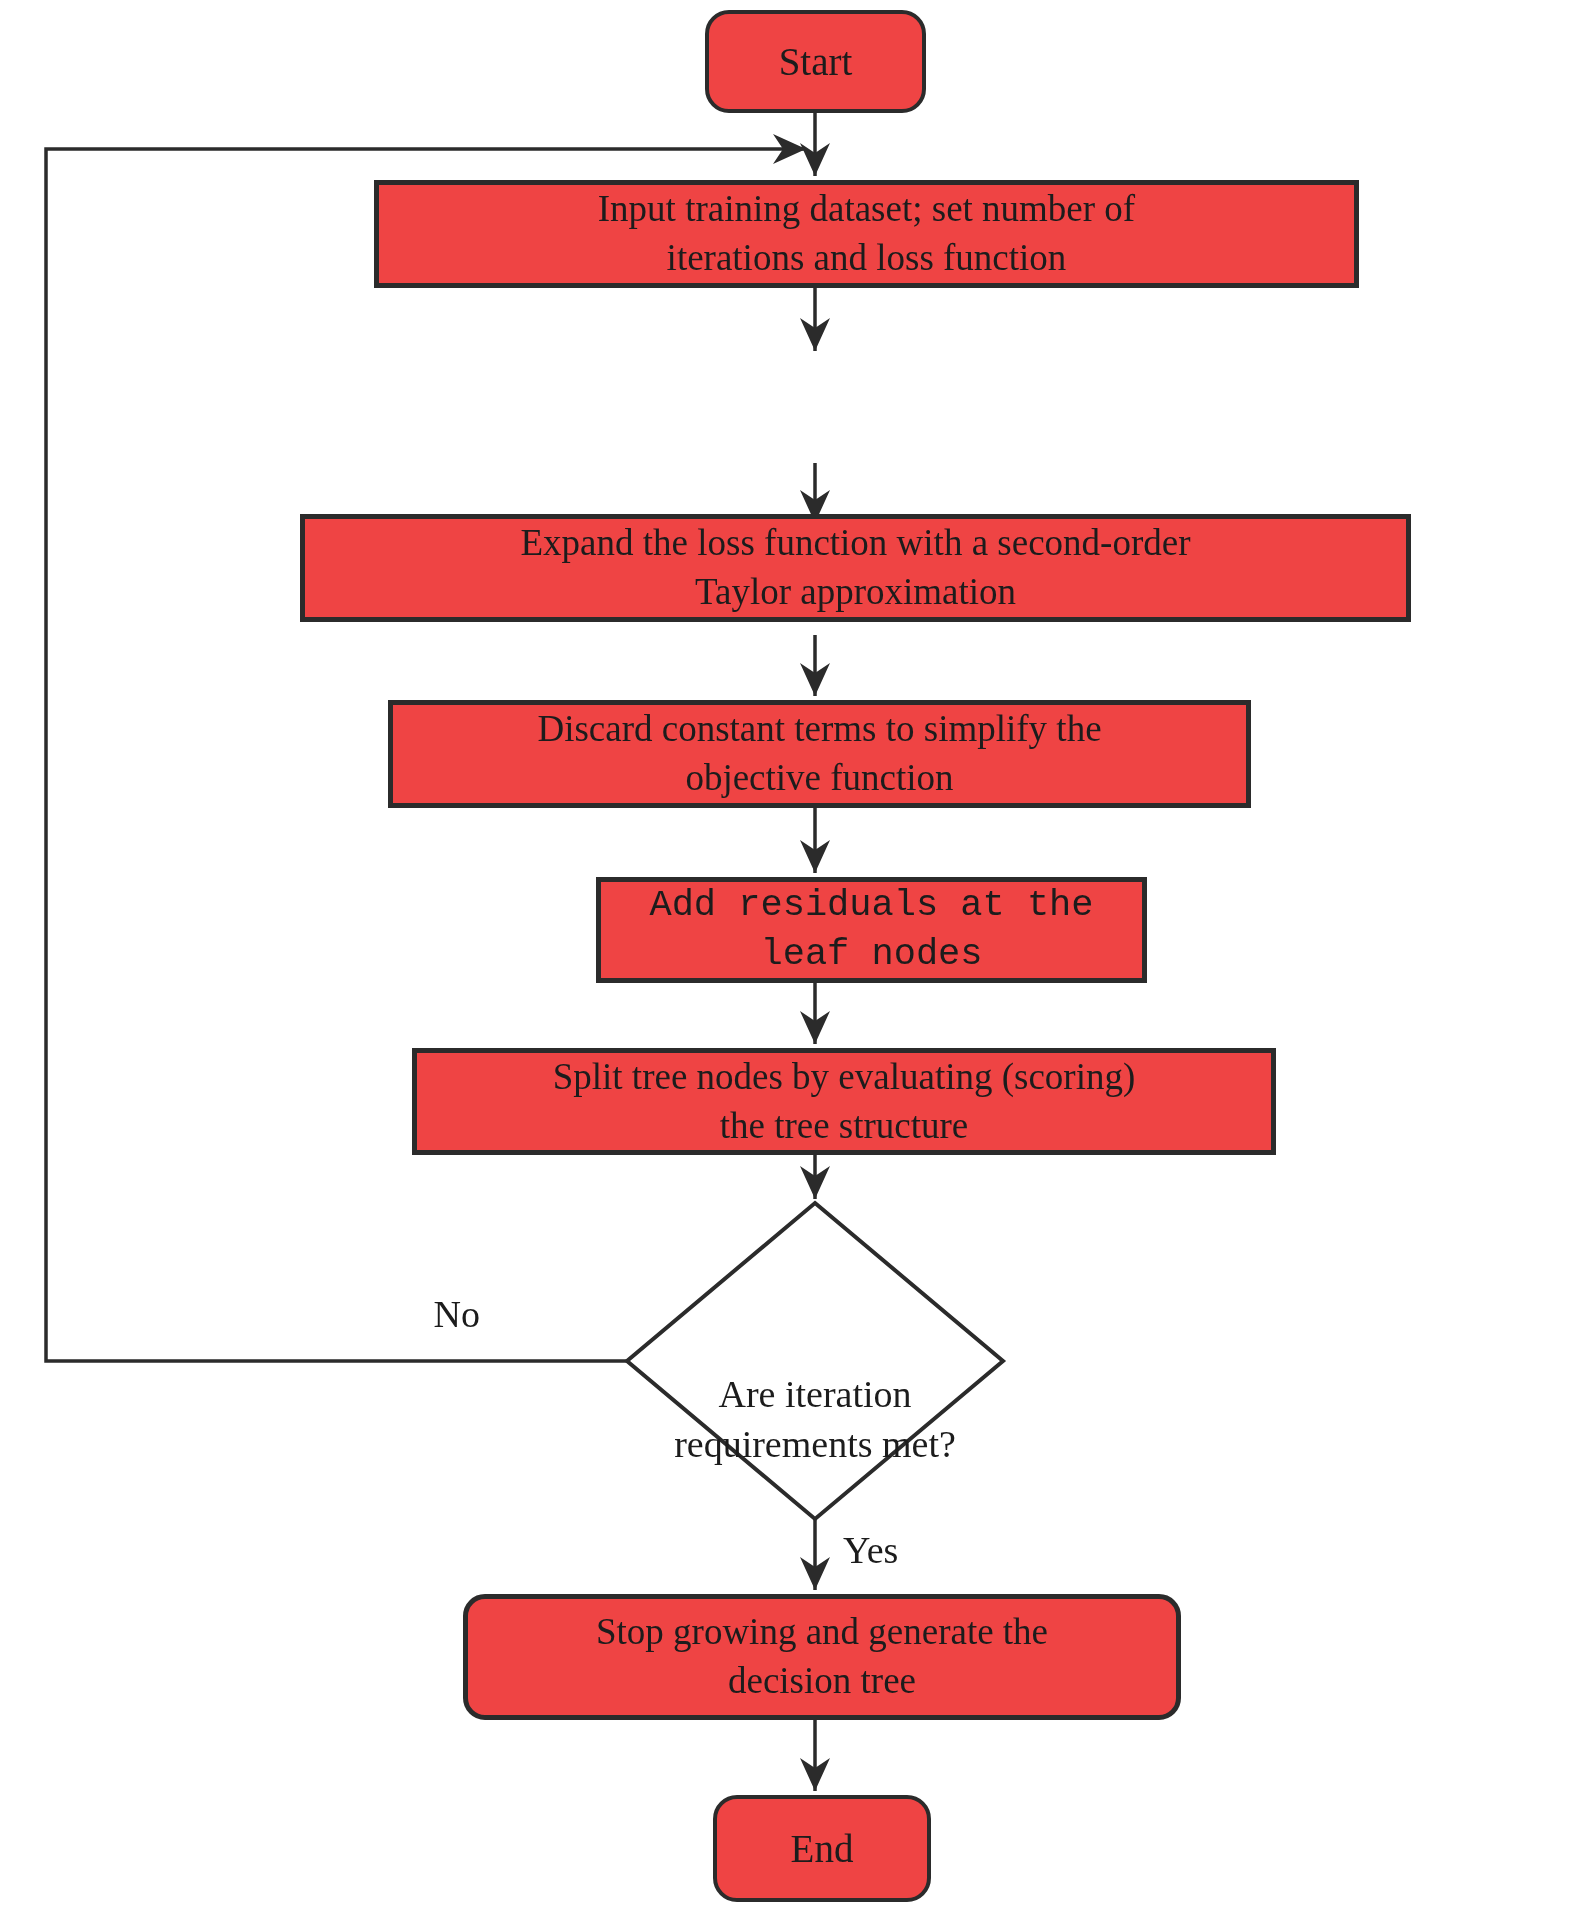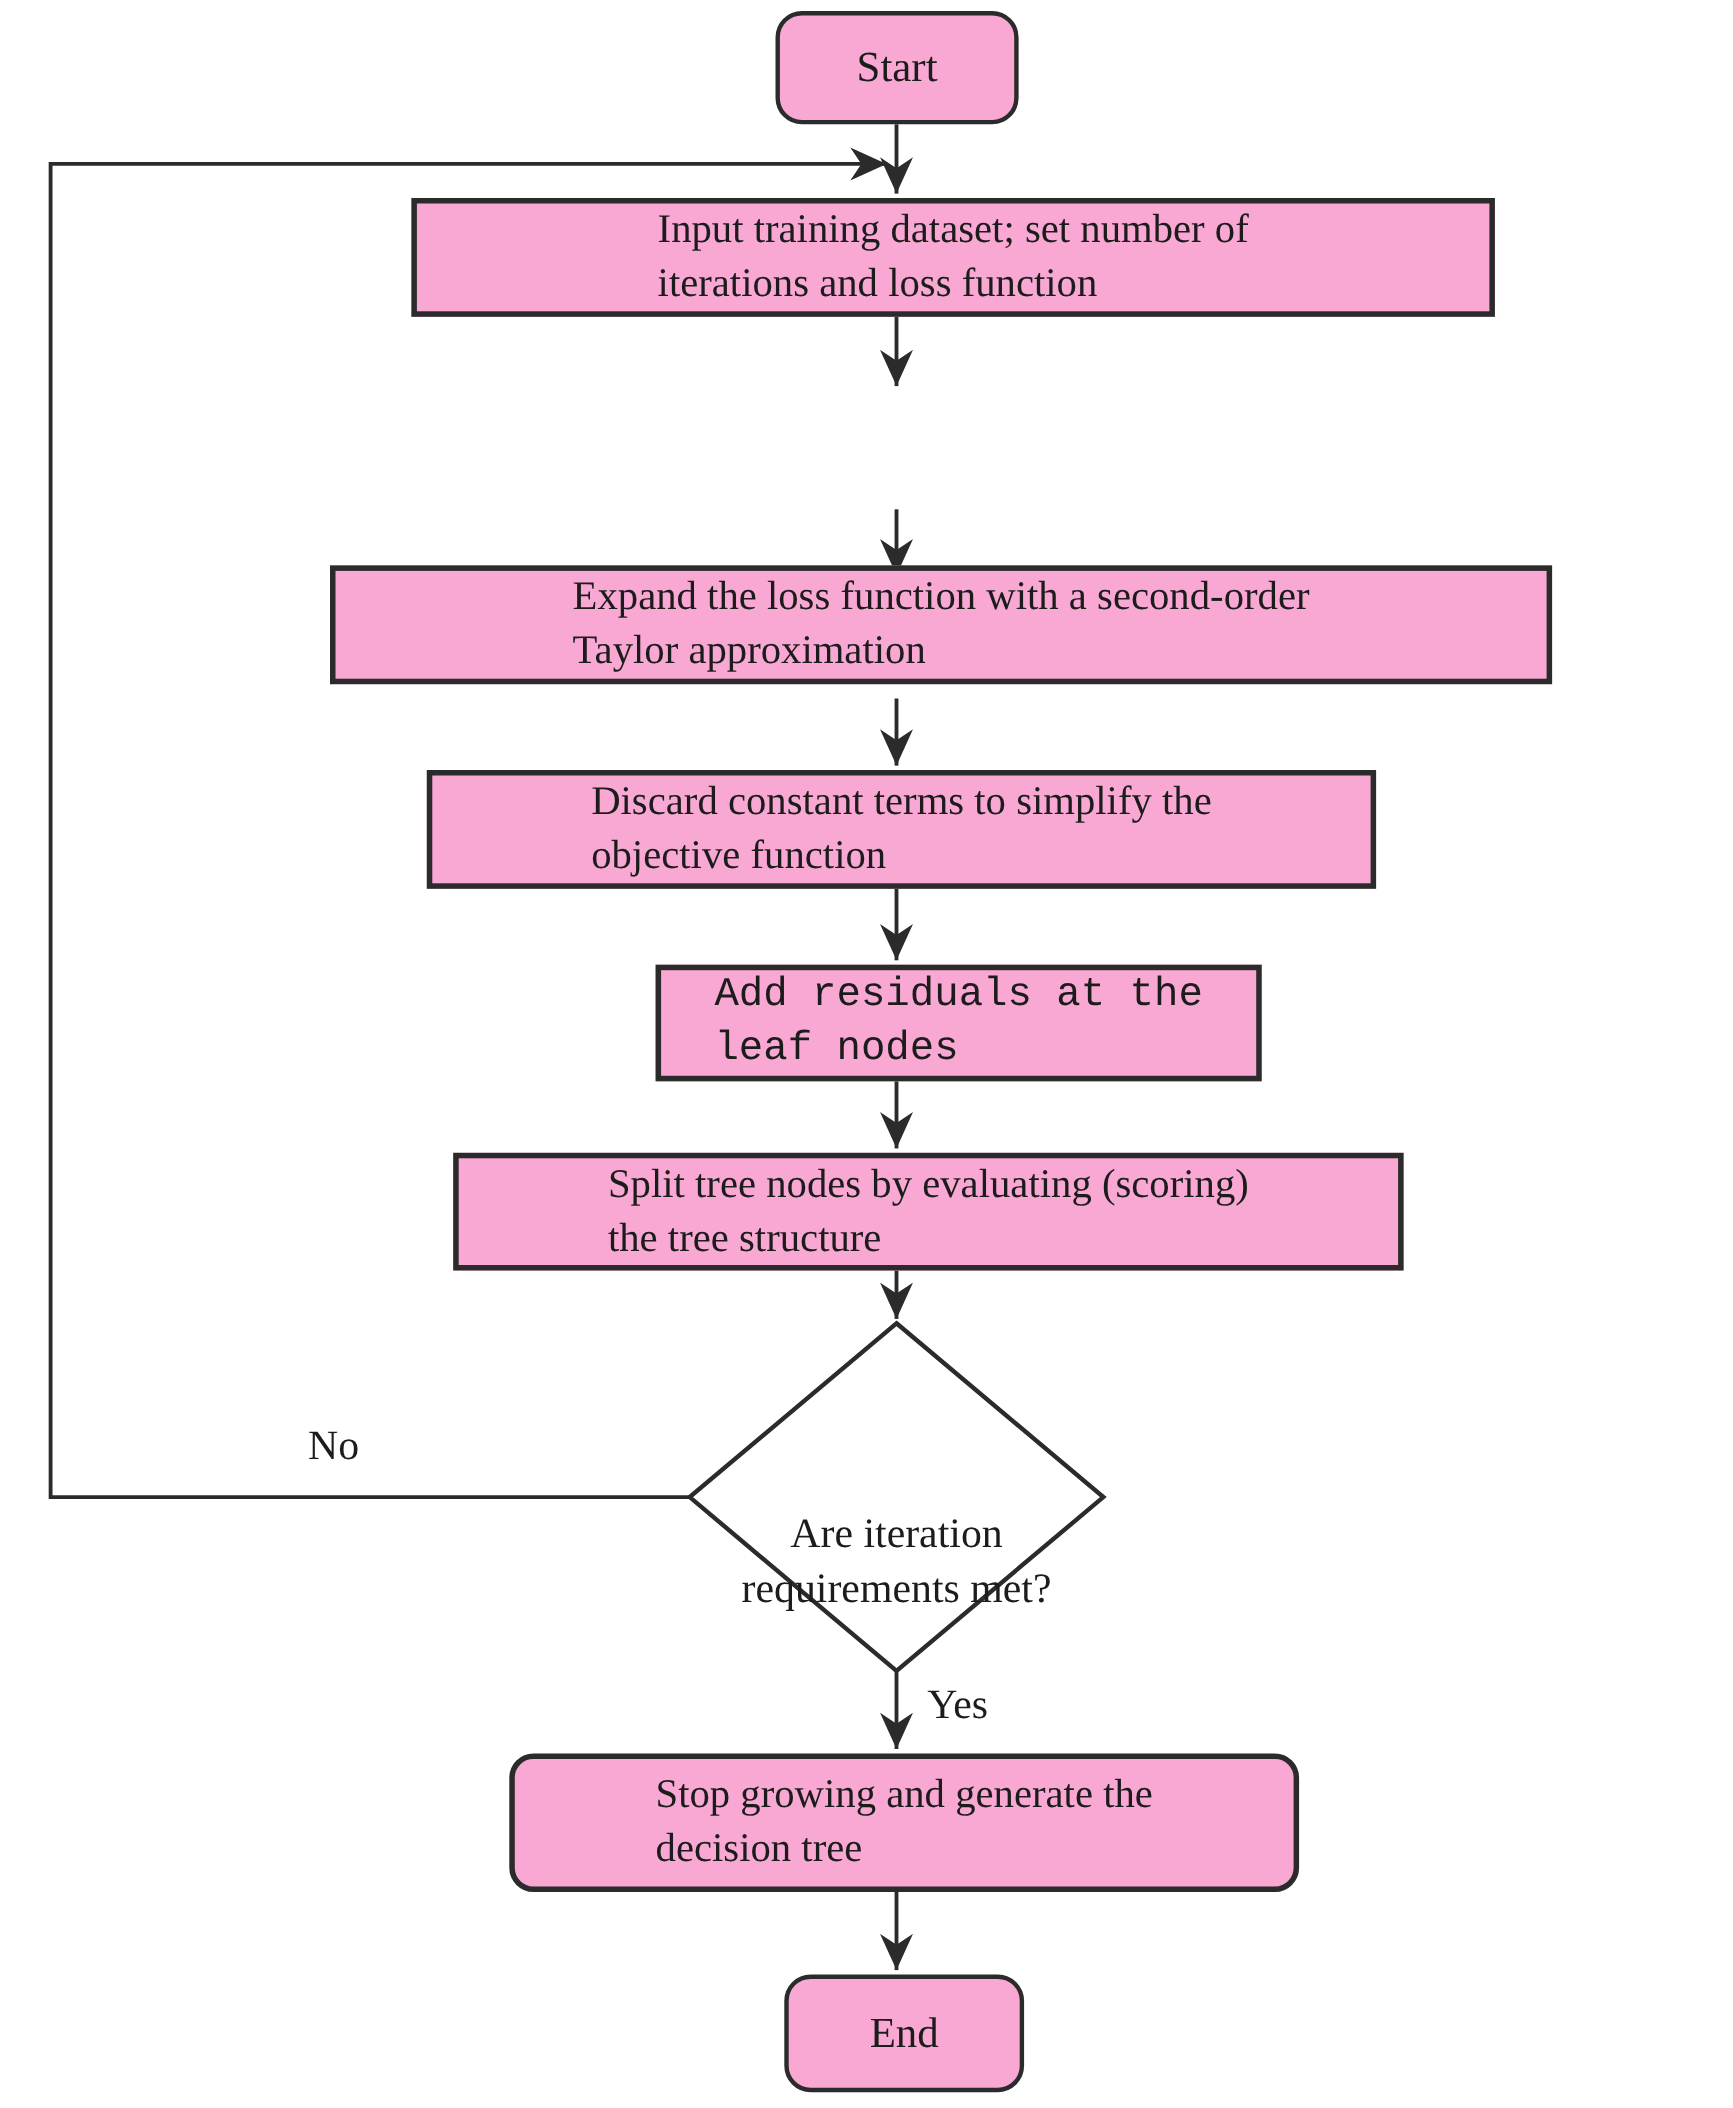--- a/index.html
+++ b/index.html
@@ -8,40 +8,40 @@
     width:1575px;height:1916px;
     background:#ffffff;
     font-family:"Liberation Serif","DejaVu Serif",serif;
     color:#1c1c1c;
   }
   #connectors{position:absolute;left:0;top:0;width:1575px;height:1916px;}
   .node{
     position:absolute;
     box-sizing:border-box;
     display:flex;align-items:center;justify-content:center;
-    text-align:left;
-    background:#f9a8d4;
+    text-align:center;
+    background:#ef4444;
     white-space:pre-line;
     font-size:37px;line-height:1.32;
     color:#1c1c1c;
   }
   .process{border:5px solid #2b2b2b;}
   .terminal{border:4px solid #2b2b2b;border-radius:24px;font-size:39px;}
   .decision-text{
     position:absolute;
     box-sizing:border-box;
     display:flex;align-items:flex-end;justify-content:center;
     text-align:center;white-space:pre-line;
     font-size:38px;line-height:1.3;
     background:transparent;
   }
   .edge-label{
     position:absolute;
     font-size:38px;
-    text-align:left;
+    text-align:right;
     white-space:pre;
   }
 </style>
 </head>
 <body>
 
 <div id="canvas">
 
   <svg id="connectors" viewBox="0 0 1575 1916" xmlns="http://www.w3.org/2000/svg">
     <defs>

